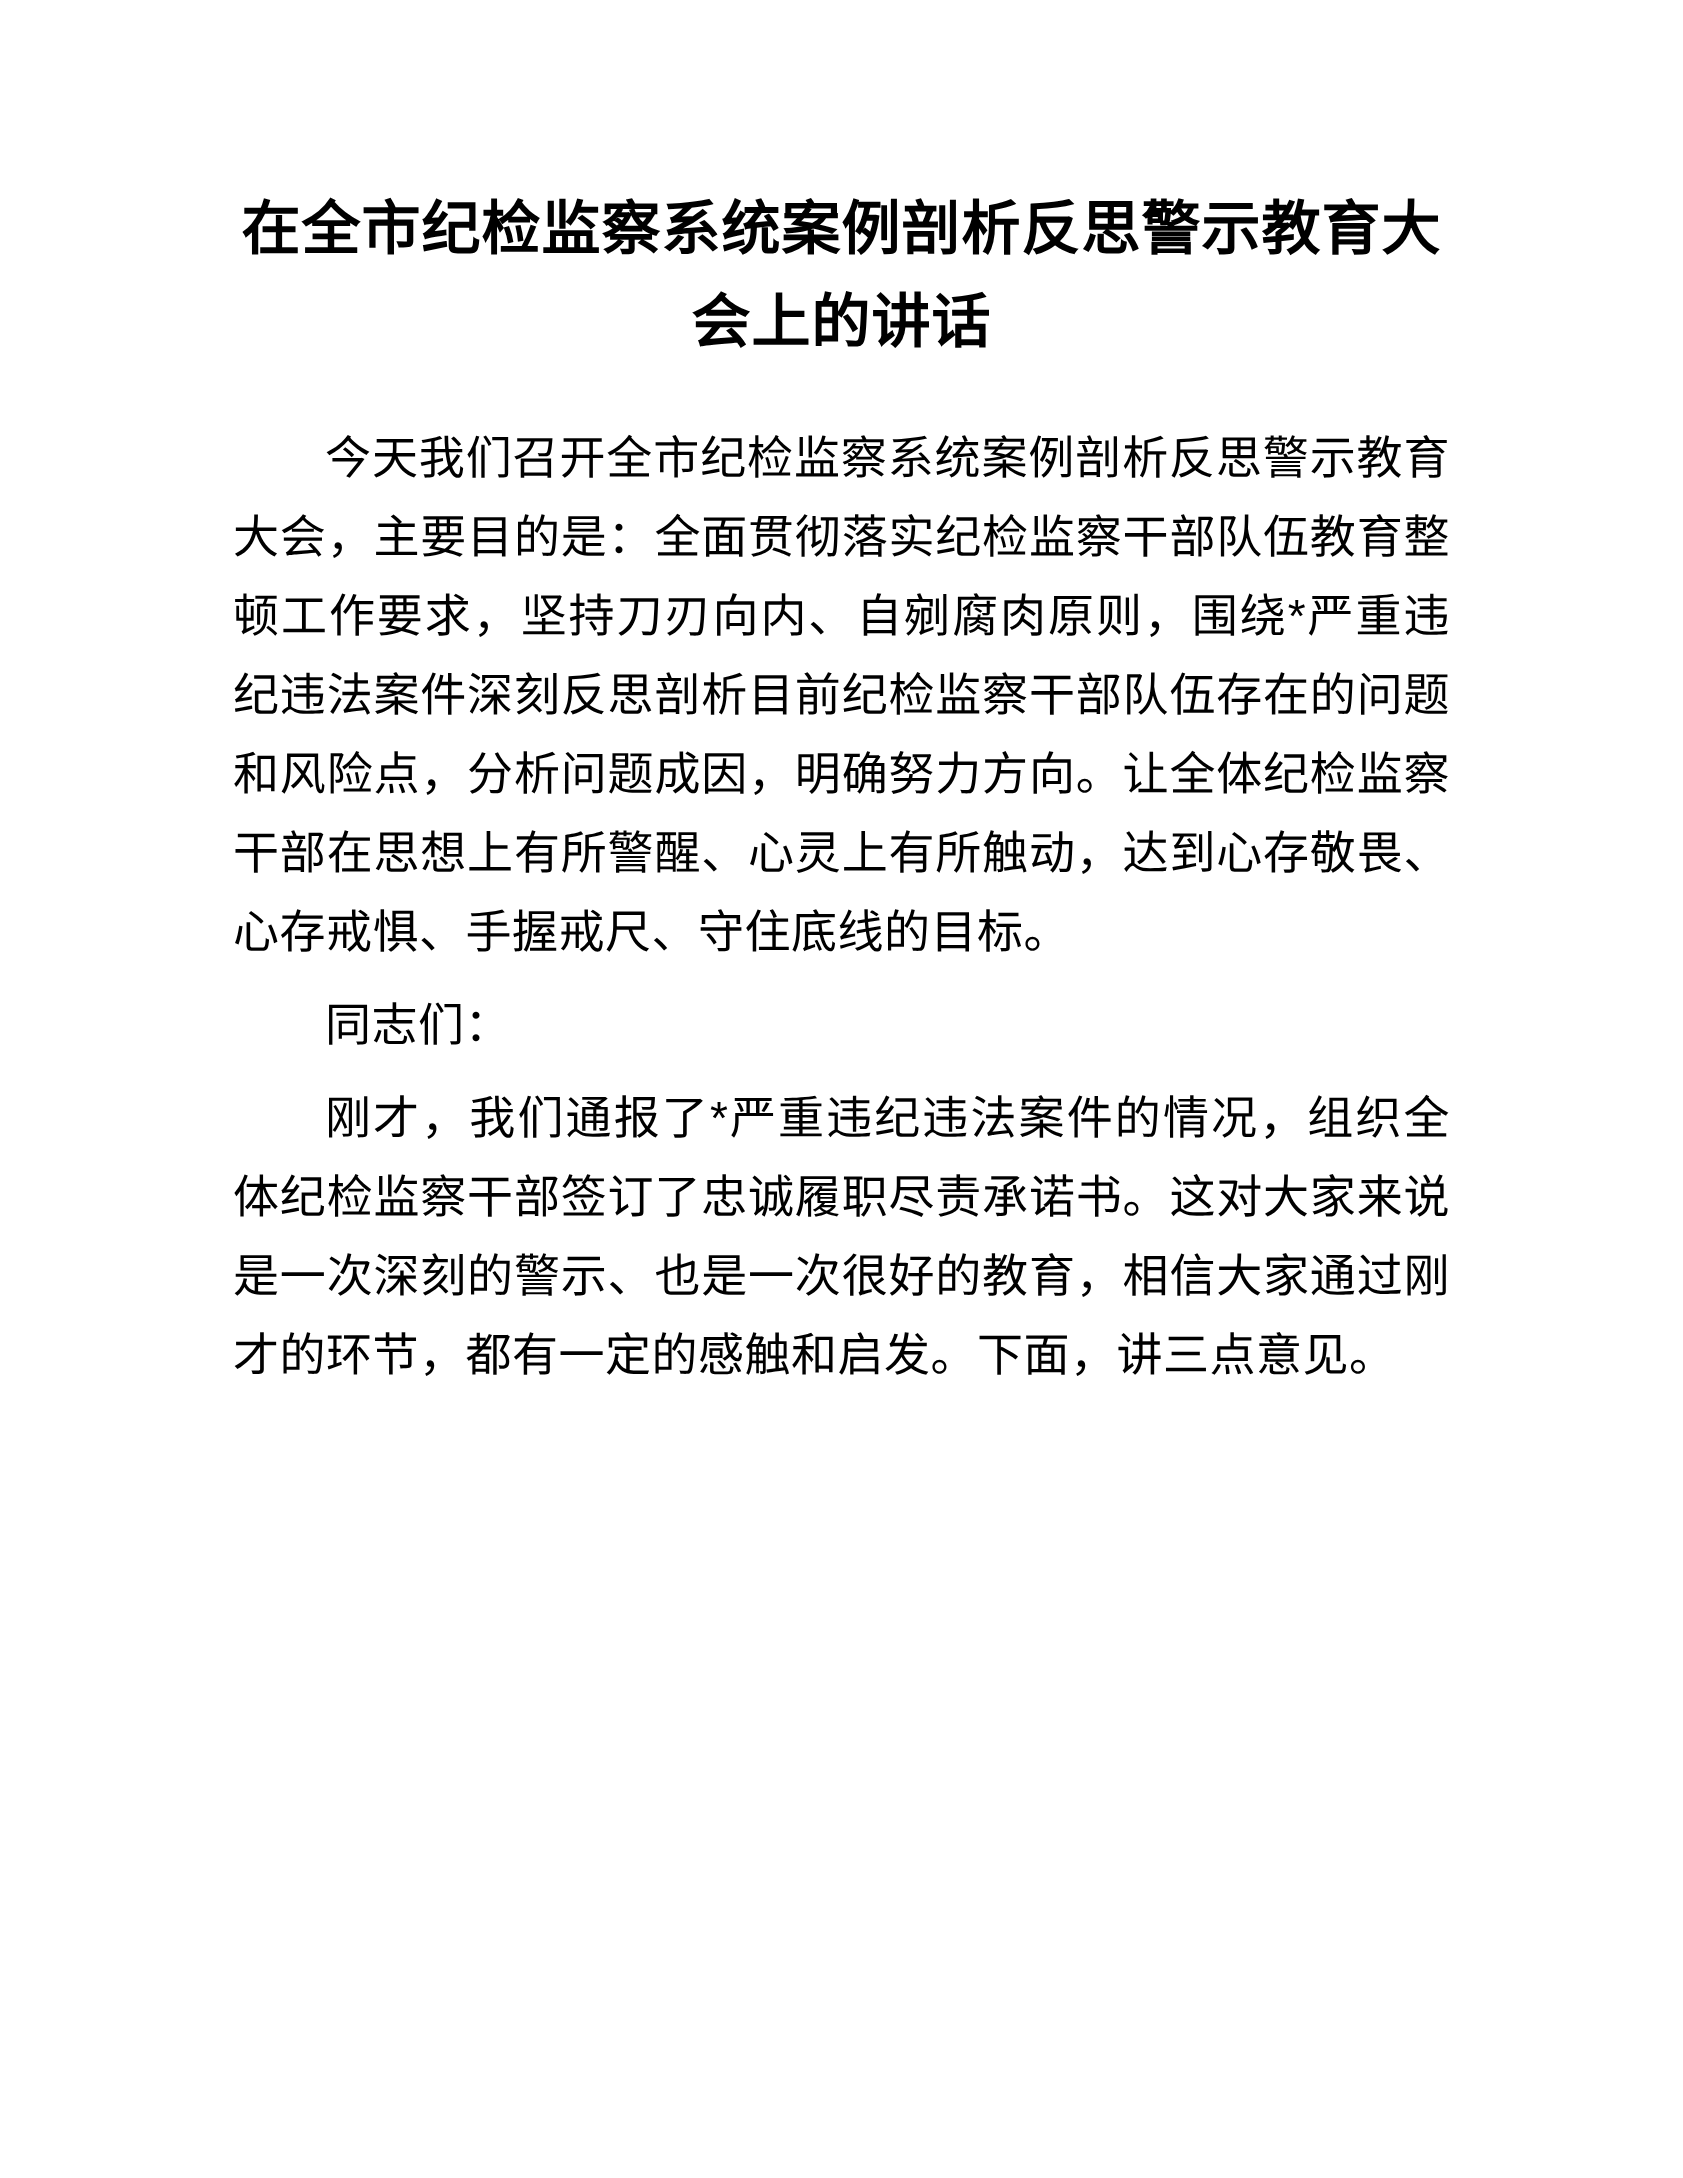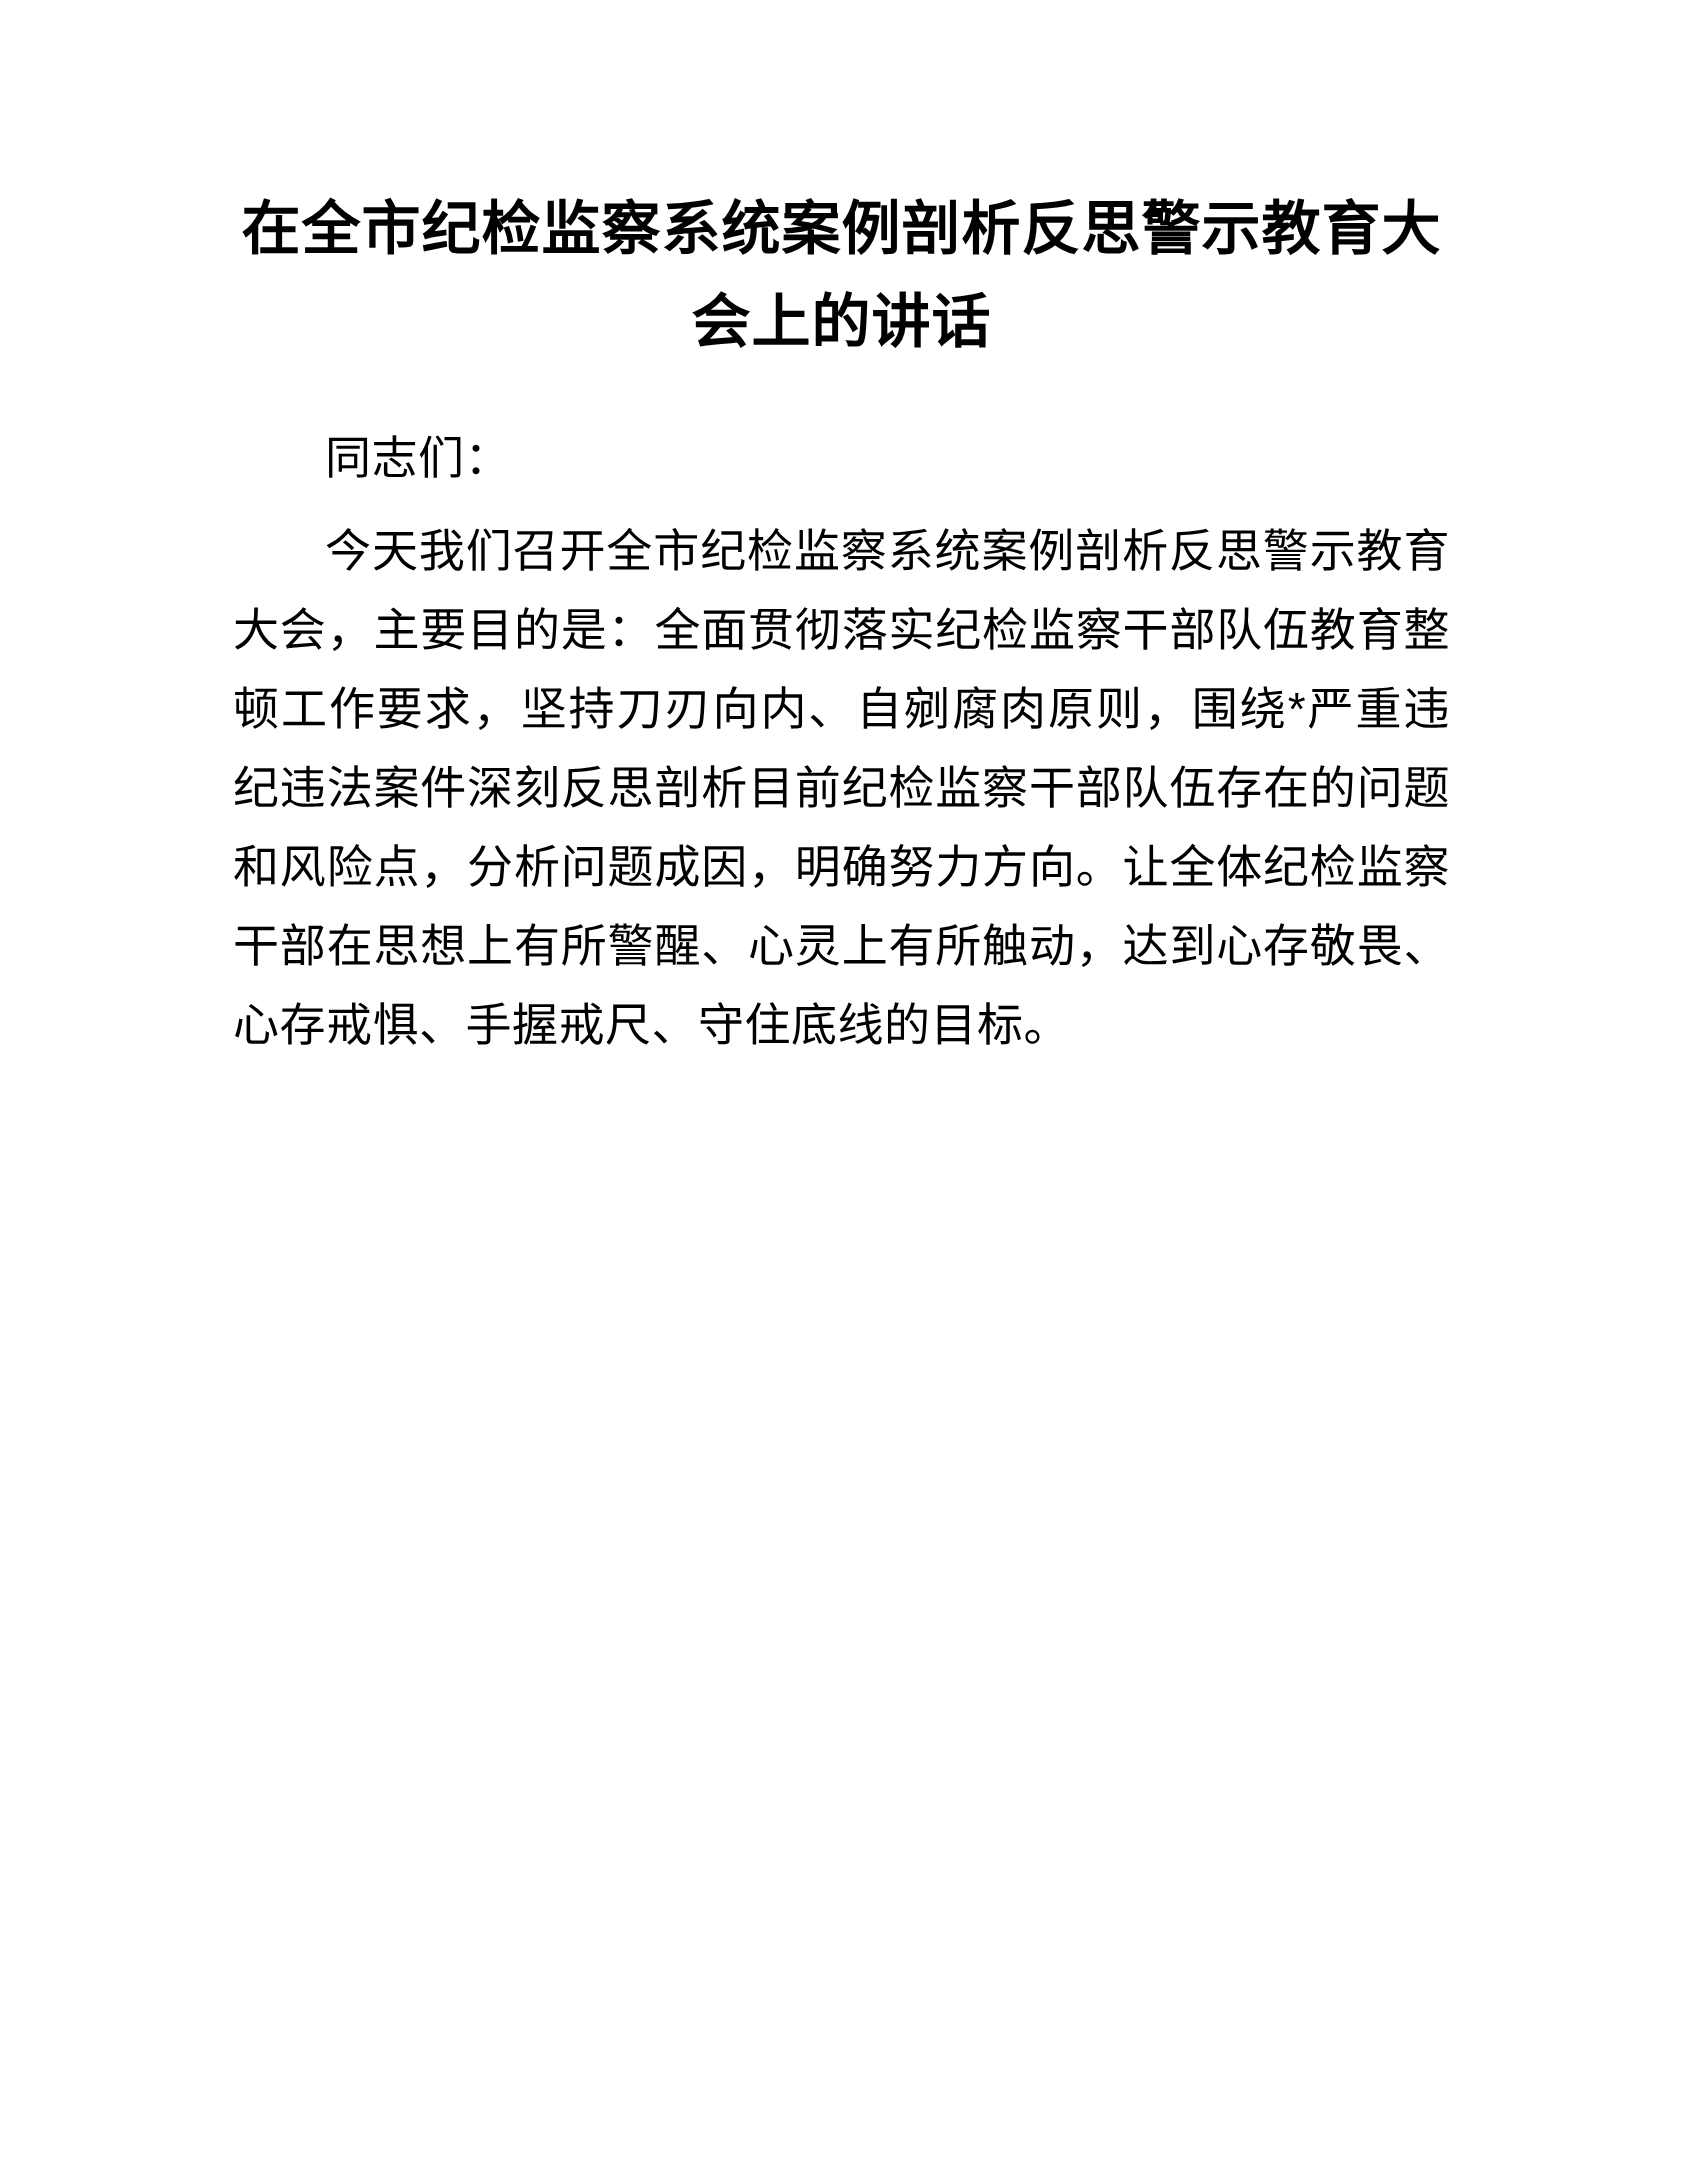--- a/index.html
+++ b/index.html
@@ -47,23 +47,24 @@
   }
 </style>
 </head>
 <body>
 
 <div class="doc-page">
   <div class="doc-content">
 
     <h1 class="doc-title">在全市纪检监察系统案例剖析反思警示教育大会上的讲话</h1>
 
+    <p class="doc-paragraph">今天我们召开全市纪检监察系统案例剖析反思警示教育大会，主要目的是：全面贯彻落实纪检监察干部队伍教育整顿工作要求，坚持刀刃向内、自剜腐肉原则，围绕*严重违纪违法案件深刻反思剖析目前纪检监察干部队伍存在的问题和风险点，分析问题成因，明确努力方向。让全体纪检监察干部在思想上有所警醒、心灵上有所触动，达到心存敬畏、心存戒惧、手握戒尺、守住底线的目标。</p>
+
     <p class="doc-paragraph salutation">同志们：</p>
 
-    <p class="doc-paragraph">今天我们召开全市纪检监察系统案例剖析反思警示教育大会，主要目的是：全面贯彻落实纪检监察干部队伍教育整顿工作要求，坚持刀刃向内、自剜腐肉原则，围绕*严重违纪违法案件深刻反思剖析目前纪检监察干部队伍存在的问题和风险点，分析问题成因，明确努力方向。让全体纪检监察干部在思想上有所警醒、心灵上有所触动，达到心存敬畏、心存戒惧、手握戒尺、守住底线的目标。</p>
-
+    <p class="doc-paragraph">刚才，我们通报了*严重违纪违法案件的情况，组织全体纪检监察干部签订了忠诚履职尽责承诺书。这对大家来说是一次深刻的警示、也是一次很好的教育，相信大家通过刚才的环节，都有一定的感触和启发。下面，讲三点意见。</p>
 
 
 
 
   </div>
 </div>
 
 
 </body></html>

